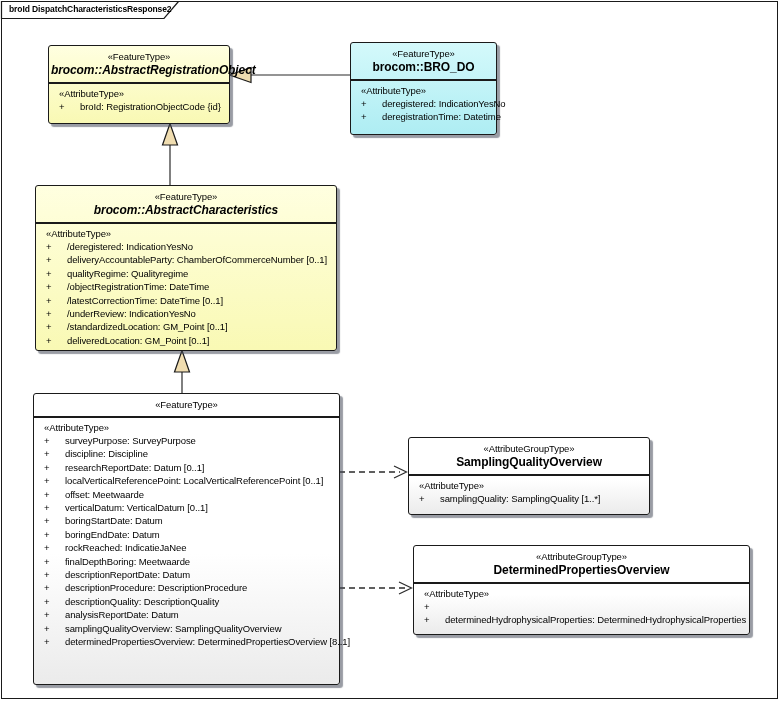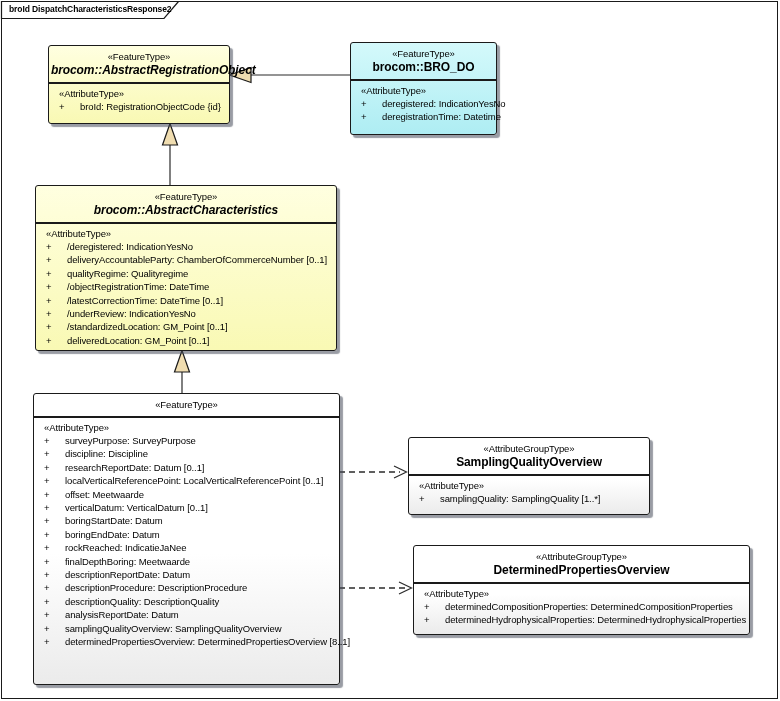--- a/index.html
+++ b/index.html
@@ -246,21 +246,20 @@
 
   <div class="class-box fill-white" style="left:413px; top:545px; width:335px; height:88px;">
     <div class="box-header">
       <span class="stereo">«AttributeGroupType»</span>
       <span class="cls-name">DeterminedPropertiesOverview</span>
     </div>
     <div class="compartment">
       <div class="sec-label">«AttributeType»</div>
       <div class="attr-row">
         <span class="attr-vis">+</span>
-        <span>determinedCompositionProperties: DeterminedCompositionProperties</span>
       </div>
       <div class="attr-row">
         <span class="attr-vis">+</span>
         <span>determinedHydrophysicalProperties: DeterminedHydrophysicalProperties</span>
       </div>
     </div>
   </div>
 
 </div>
 

